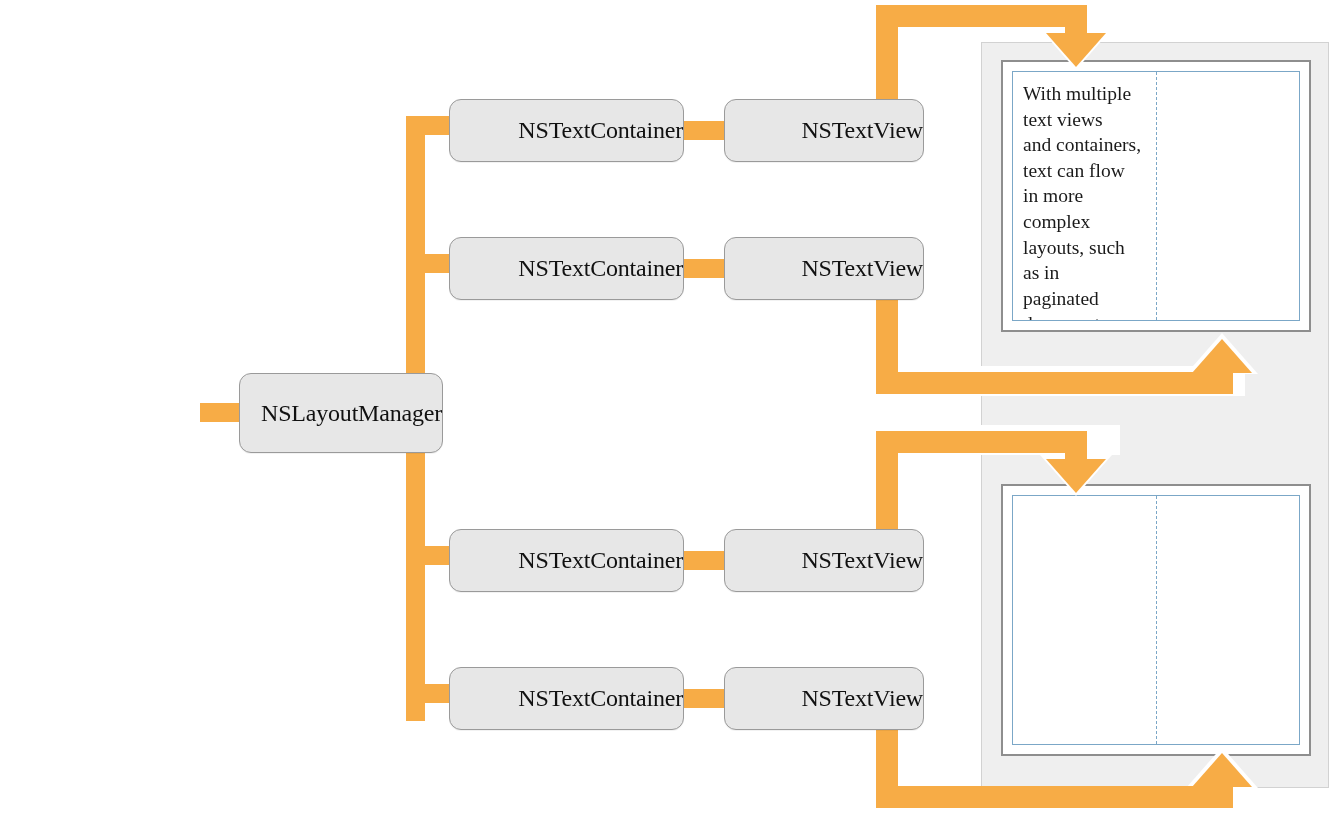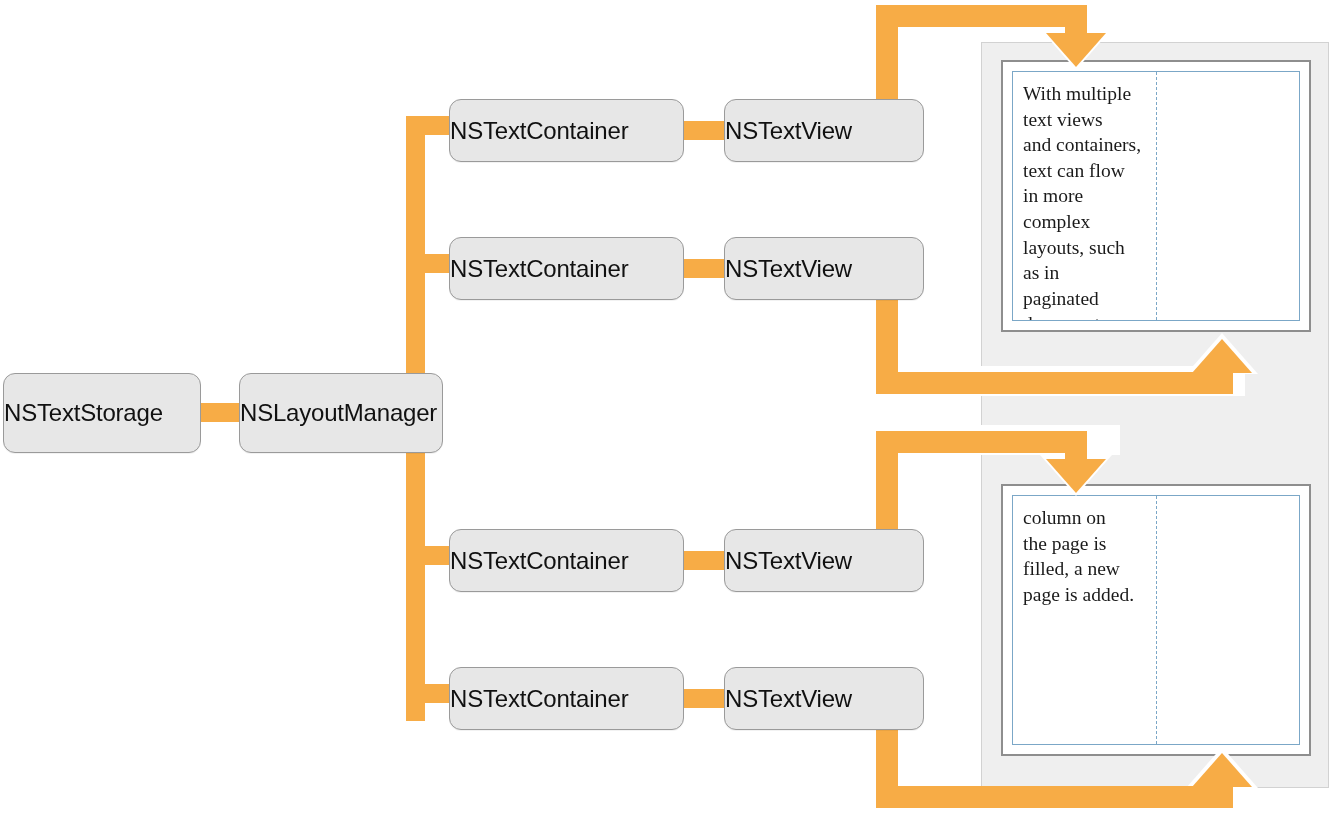--- a/index.html
+++ b/index.html
@@ -21,23 +21,23 @@
 
   
   .node {
     position: absolute;
     box-sizing: border-box;
     background: #e7e7e7;
     border: 1.6px solid #9a9a9a;
     border-radius: 12px;
     display: flex;
     align-items: center;
-    justify-content: flex-start;
+    justify-content: flex-end;
     color: #111111;
-    font-family: Liberation Sans, sans-serif;
+    font-family: Liberation Serif, serif;
     font-size: 24px;
     letter-spacing: -0.2px;
     white-space: nowrap;
     z-index: 40;
     box-shadow: 0 1px 0 rgba(0,0,0,0.05);
   }
 
   
   .conn {
     position: absolute;
@@ -148,24 +148,20 @@
 layouts, such
 as in
 paginated
 documents</div>
       </div>
     </div>
 
     <div class="page" style="left:19px; top:441px; width:310px; height:272px;">
       <div class="page-inner">
         <div class="page-divider" style="left:50%;"></div>
-        <div class="col left">column on
-the page is
-filled, a new
-page is added.</div>
         <div class="col right"></div>
       </div>
     </div>
   </div>
 
   <div class="conn" style="left:200px; top:403px; width:45px; height:19px;"></div>
 
   <div class="conn" style="left:406px; top:116px; width:19px; height:605px;"></div>
 
   <div class="conn" style="left:406px; top:116px; width:52px; height:19px;"></div>
@@ -199,23 +195,20 @@
   <div class="conn" style="left:1065px; top:431px; width:22px; height:36px;"></div>
   <div class="arrowhead arrow-halo-down" style="left:1040px; top:455px;"></div>
   <div class="arrowhead arrow-down" style="left:1046px; top:459px;"></div>
 
   <div class="conn" style="left:876px; top:725px; width:22px; height:83px;"></div>
   <div class="conn" style="left:876px; top:786px; width:357px; height:22px;"></div>
   <div class="conn" style="left:1211px; top:786px; width:22px; height:22px;"></div>
   <div class="arrowhead arrow-halo-up" style="left:1186px; top:747px;"></div>
   <div class="arrowhead arrow-up" style="left:1192px; top:753px;"></div>
 
-  <div class="node" style="left:3px; top:373px; width:198px; height:80px;">
-    <span>NSTextStorage</span>
-  </div>
 
   <div class="node" style="left:239px; top:373px; width:204px; height:80px;">
     <span>NSLayoutManager</span>
   </div>
 
   <div class="node" style="left:449px; top:99px; width:235px; height:63px;">
     <span>NSTextContainer</span>
   </div>
   <div class="node" style="left:449px; top:237px; width:235px; height:63px;">
     <span>NSTextContainer</span>

